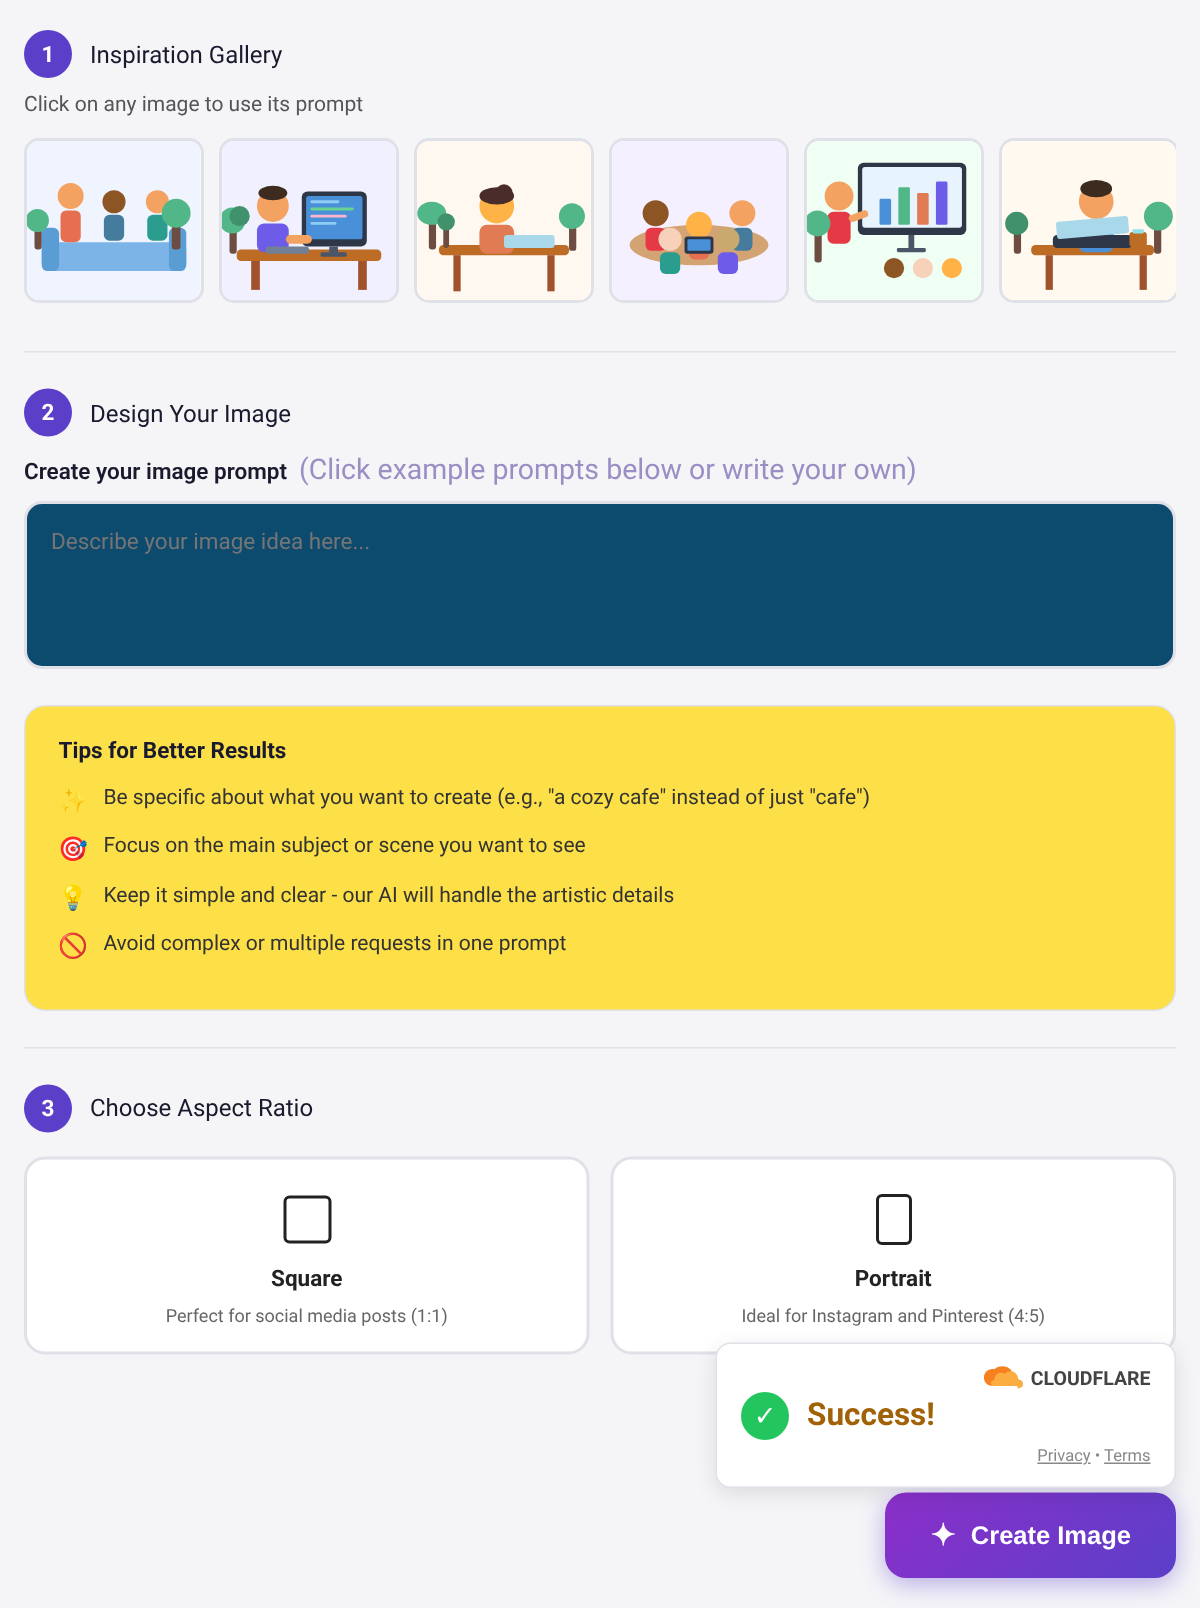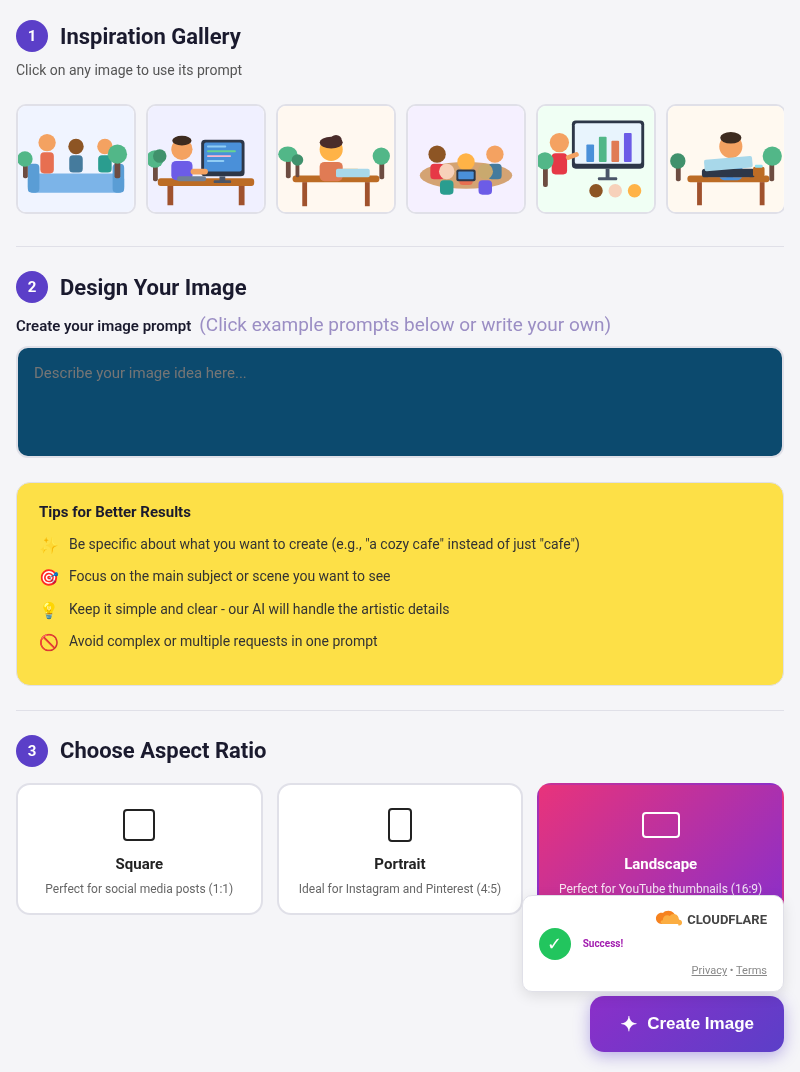--- a/index.html
+++ b/index.html
@@ -28,31 +28,31 @@
       background: #5b3fc8;
       color: white;
       display: flex;
       align-items: center;
       justify-content: center;
       font-weight: 700;
       font-size: 15px;
       flex-shrink: 0;
     }
     .step-title {
-      font-size: 22px;
-      font-weight: 700;
+      font-size: 16px;
+      font-weight: 400;
       color: #1a1a2e;
     }
 
     
     .section-1 { margin-bottom: 28px; }
     .gallery-subtitle {
       font-size: 14px;
       color: #555;
-      margin-bottom: 26px;
+      margin-bottom: 14px;
     }
     .gallery-scroll {
       display: flex;
       gap: 10px;
       overflow-x: auto;
       padding-bottom: 4px;
     }
     .gallery-item {
       min-width: 120px;
       height: 110px;
@@ -125,21 +125,21 @@
       line-height: 1.4;
     }
     .tip-icon { flex-shrink: 0; font-size: 16px; }
 
     
     .section-3 { margin-bottom: 30px; }
     .aspect-grid {
       display: flex;
       gap: 14px;
       margin-top: 16px;
-      justify-content: flex-start;
+      justify-content: flex-end;
     }
     .aspect-card {
       flex: 1;
       display: flex;
       flex-direction: column;
       align-items: center;
       gap: 8px;
       padding: 18px 10px 16px;
       border-radius: 14px;
       background: #fff;
@@ -223,22 +223,22 @@
       background: #22c55e;
       display: flex;
       align-items: center;
       justify-content: center;
       color: white;
       font-size: 18px;
       flex-shrink: 0;
     }
     .toast-text {
       font-weight: 700;
-      font-size: 10px;
-      color: #a21caf;
+      font-size: 21px;
+      color: #a16207;
     }
     .toast-cf {
       display: flex;
       flex-direction: column;
       align-items: flex-end;
       margin-left: 20px;
     }
     .cf-logo {
       display: flex;
       align-items: center;
@@ -527,27 +527,20 @@
 
     <div class="aspect-card">
       <div class="aspect-icon">
         <div class="icon-portrait"></div>
       </div>
       <div class="aspect-name">Portrait</div>
       <div class="aspect-desc">Ideal for Instagram and Pinterest (4:5)</div>
     </div>
 
 
-    <div class="aspect-card selected">
-      <div class="aspect-icon">
-        <div class="icon-landscape"></div>
-      </div>
-      <div class="aspect-name">Landscape</div>
-      <div class="aspect-desc">Perfect for YouTube thumbnails (16:9)</div>
-    </div>
 
   </div>
 </section>
 
 <div class="toast">
   <div class="toast-check">✓</div>
   <span class="toast-text">Success!</span>
   <div class="toast-cf">
     <div class="cf-logo">
 

